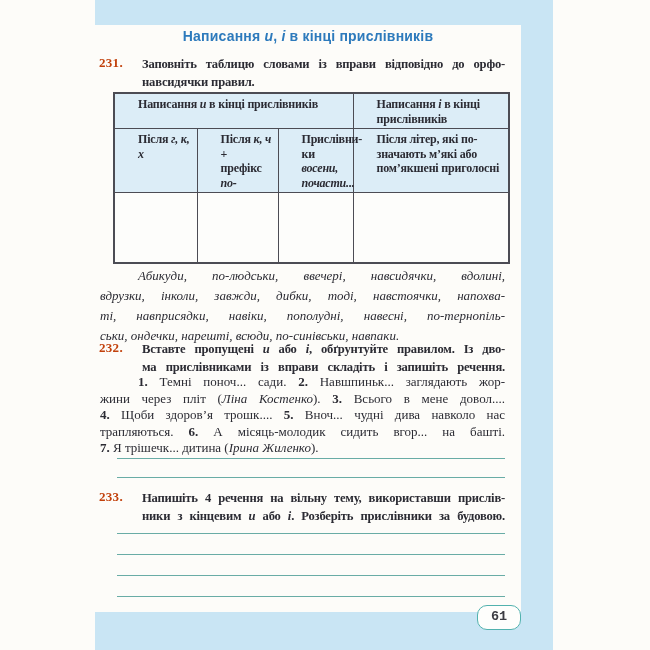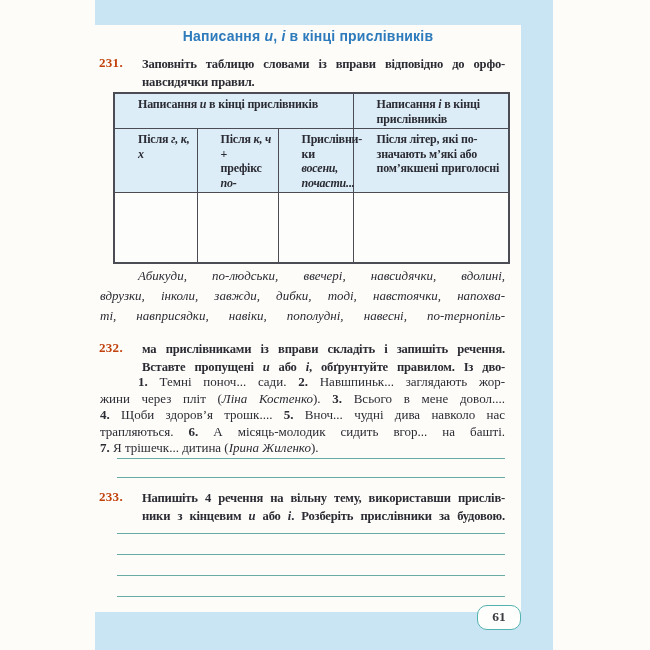--- a/index.html
+++ b/index.html
@@ -36,21 +36,21 @@
   .bline { line-height:20px; height:20px; white-space:nowrap;font-style:italic; }
   .sline { line-height:16.5px; height:16.5px; white-space:nowrap; }
   .bline.fill, .sline.fill { white-space:normal; text-align:justify; text-align-last:justify; }
   .indent { padding-left:38px; }
 
   .rule { position:absolute; left:117px; width:388px; height:0;
           border-top:1.7px solid #4f9e98; opacity:.85; }
 
   .page-badge { position:absolute; left:477px; top:605px; width:44px; height:25px;
                 background:#fefefc; border:1.8px solid #52b2ae; border-radius:10px;
-                font-family:Liberation Serif, serif; font-size:13.5px; font-weight:600;
+                font-family:Liberation Mono, monospace; font-size:13.5px; font-weight:600;
                 color:#3c3c42; text-align:center; line-height:22px; z-index:2; }
 
   .it { font-style:italic; }
   .bd { font-weight:bold; }
 </style>
 </head>
 <body>
 
 <div class="canvas">
 
@@ -97,26 +97,27 @@
       <td class="fillcell"></td>
       <td class="fillcell"></td>
     </tr>
   </tbody>
     </table>
 
   <div class="body-block" style="top:266px">
     <div class="bline fill indent">Абикуди, по-людськи, ввечері, навсидячки, вдолині,</div>
     <div class="bline fill">вдрузки, інколи, завжди, дибки, тоді, навстоячки, напохва-</div>
     <div class="bline fill">ті, навприсядки, навіки, пополудні, навесні, по-тернопіль-</div>
+    <div class="bline">ськи, ондечки, нарешті, всюди, по-синівськи, навпаки.</div>
   </div>
 
   <span class="exnum" style="top:340px">232.</span>
   <div class="instr" style="top:340px">
+    <div class="iline fill"><span>Вставте пропущені </span><span class="it">и</span><span> або </span><span class="it">і</span><span>, обґрунтуйте правилом. Із дво-</span></div>
     <div class="iline fill"><span>ма прислівниками із вправи складіть і запишіть речення.</span></div>
-    <div class="iline fill"><span>Вставте пропущені </span><span class="it">и</span><span> або </span><span class="it">і</span><span>, обґрунтуйте правилом. Із дво-</span></div>
   </div>
   <div class="body-block" style="top:374px">
     <div class="sline fill indent"><span class="bd">1. </span><span>Темні поноч... сади. </span><span class="bd">2. </span><span>Навшпиньк... заглядають жор-</span></div>
     <div class="sline fill"><span>жини через пліт (</span><span class="it">Ліна Костенко</span><span>). </span><span class="bd">3. </span><span>Всього в мене довол....</span></div>
     <div class="sline fill"><span class="bd">4. </span><span>Щоби здоров’я трошк.... </span><span class="bd">5. </span><span>Вноч... чудні дива навколо нас</span></div>
     <div class="sline fill"><span>трапляються. </span><span class="bd">6. </span><span>А місяць-молодик сидить вгор... на башті.</span></div>
     <div class="sline"><span class="bd">7. </span><span>Я трішечк... дитина (</span><span class="it">Ірина Жиленко</span><span>).</span></div>
   </div>
 
   <div class="rule" style="top:458px"></div>

